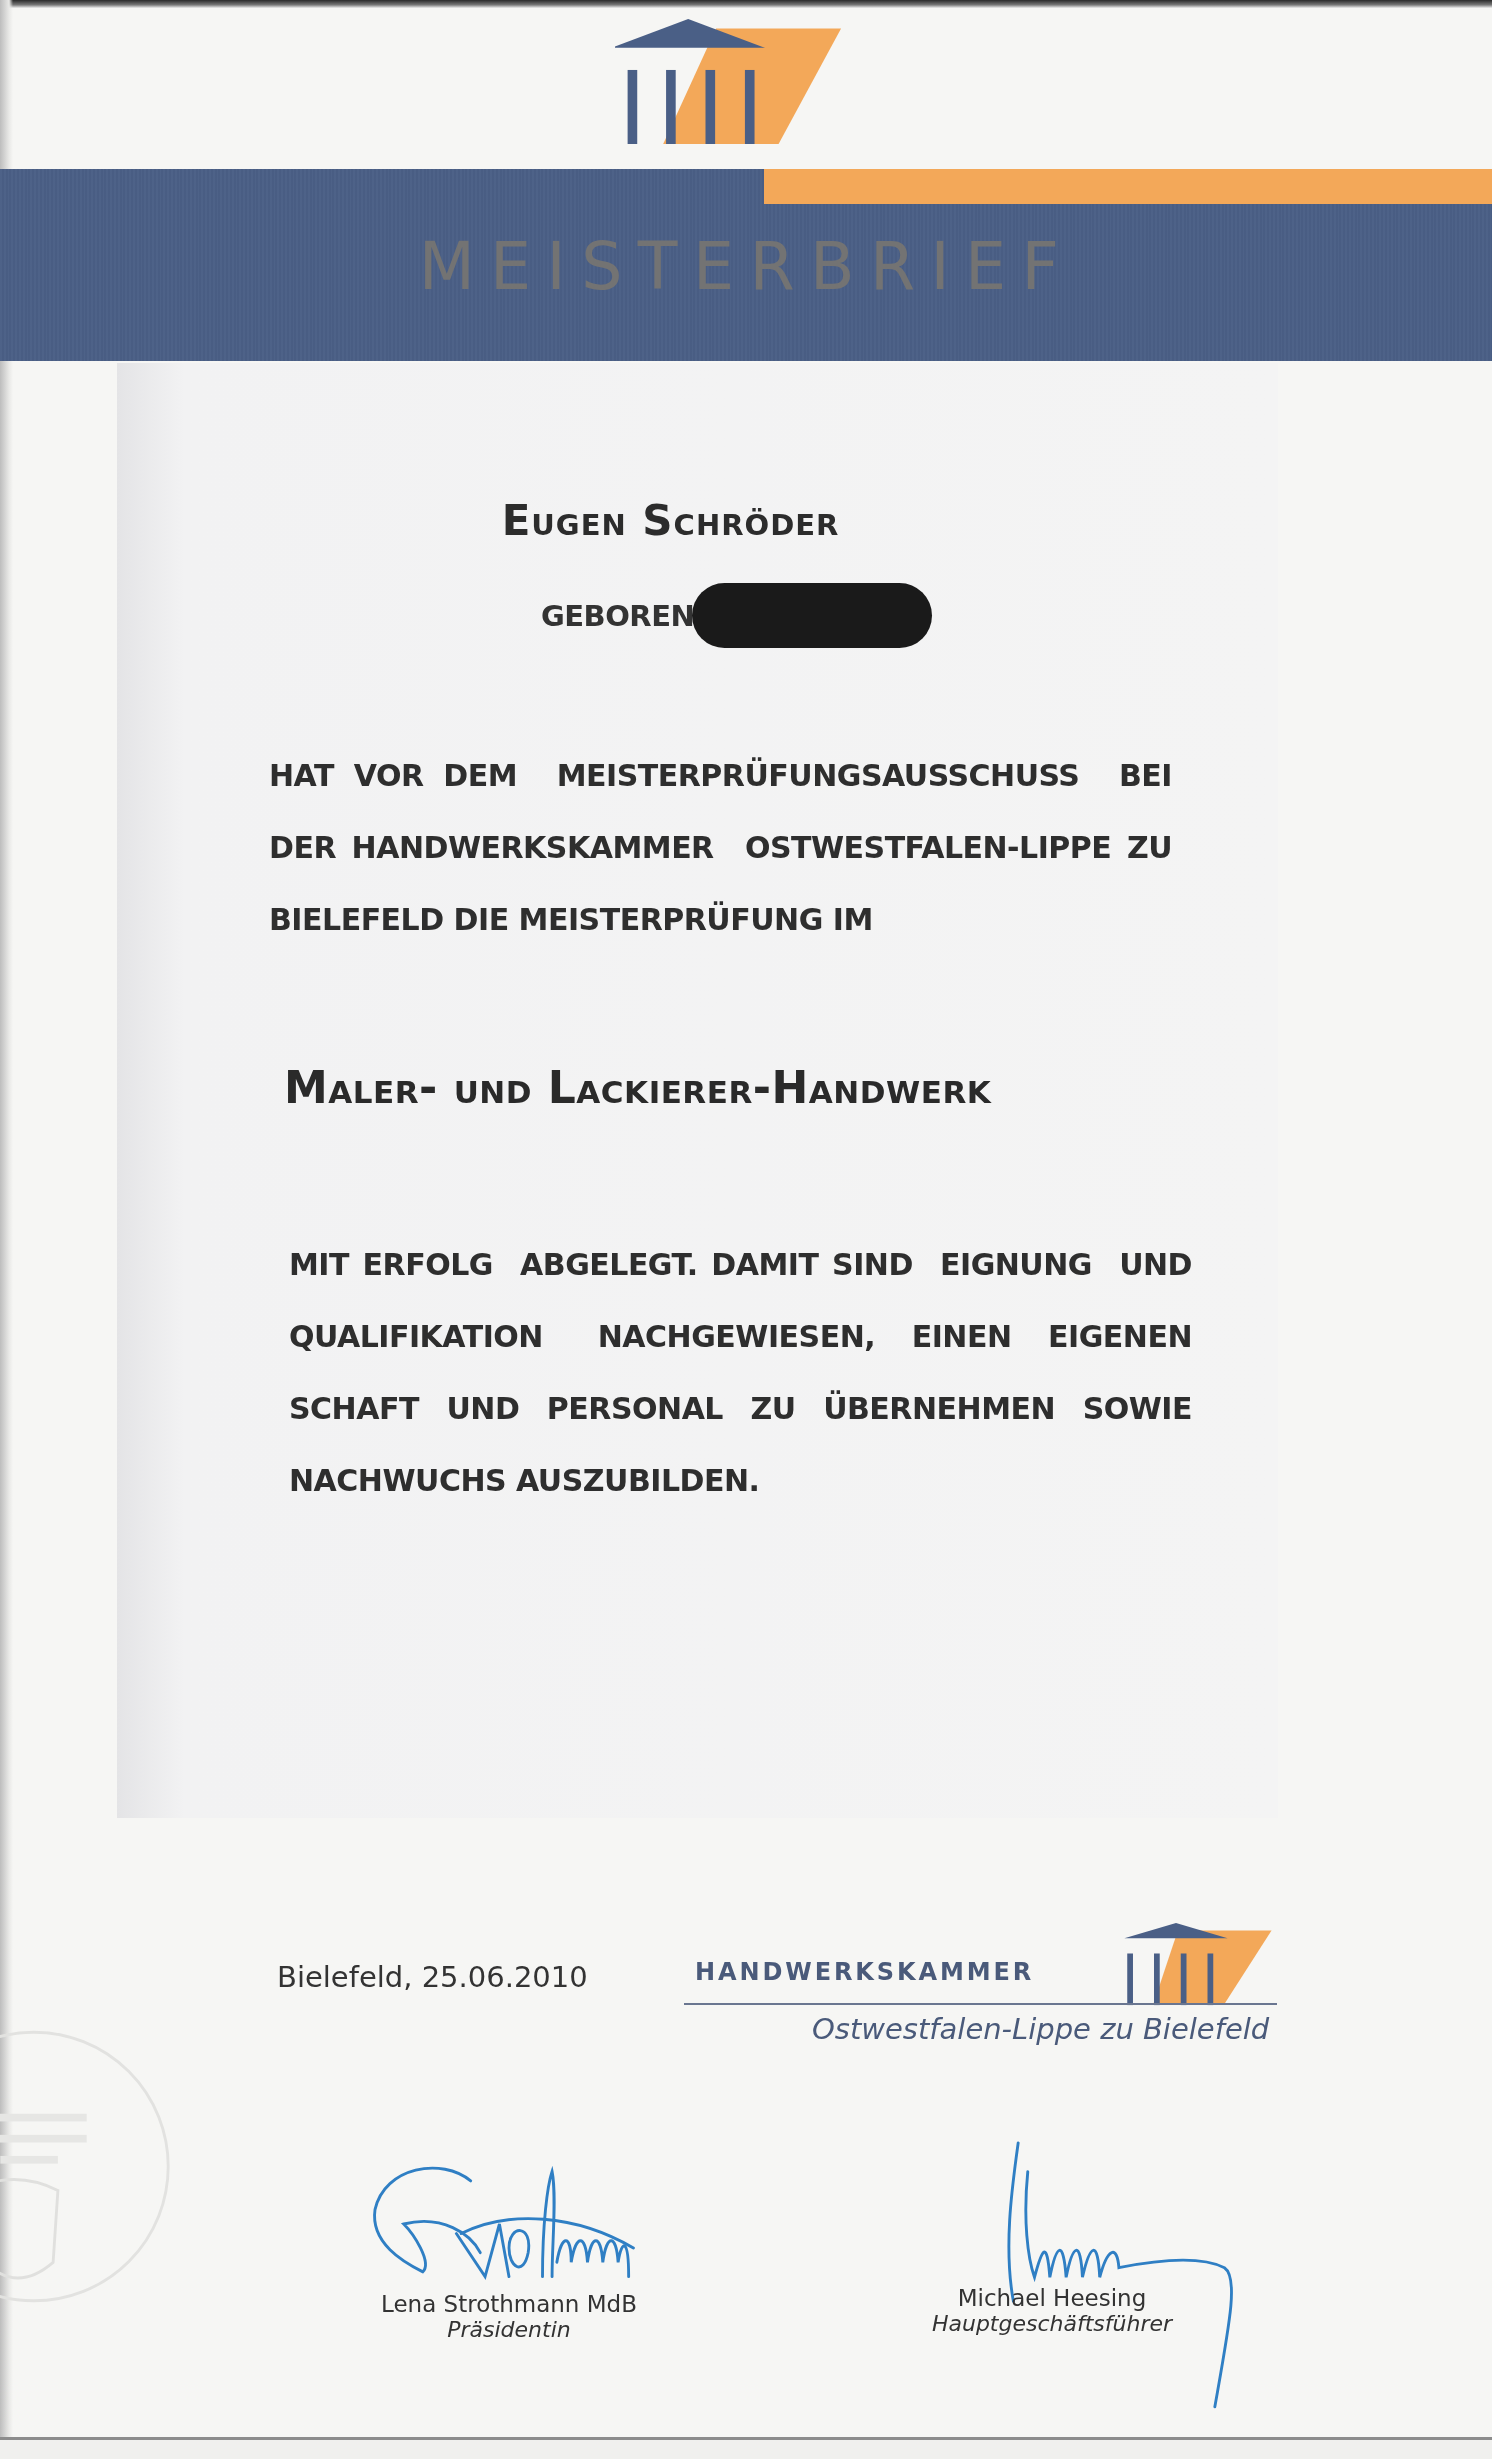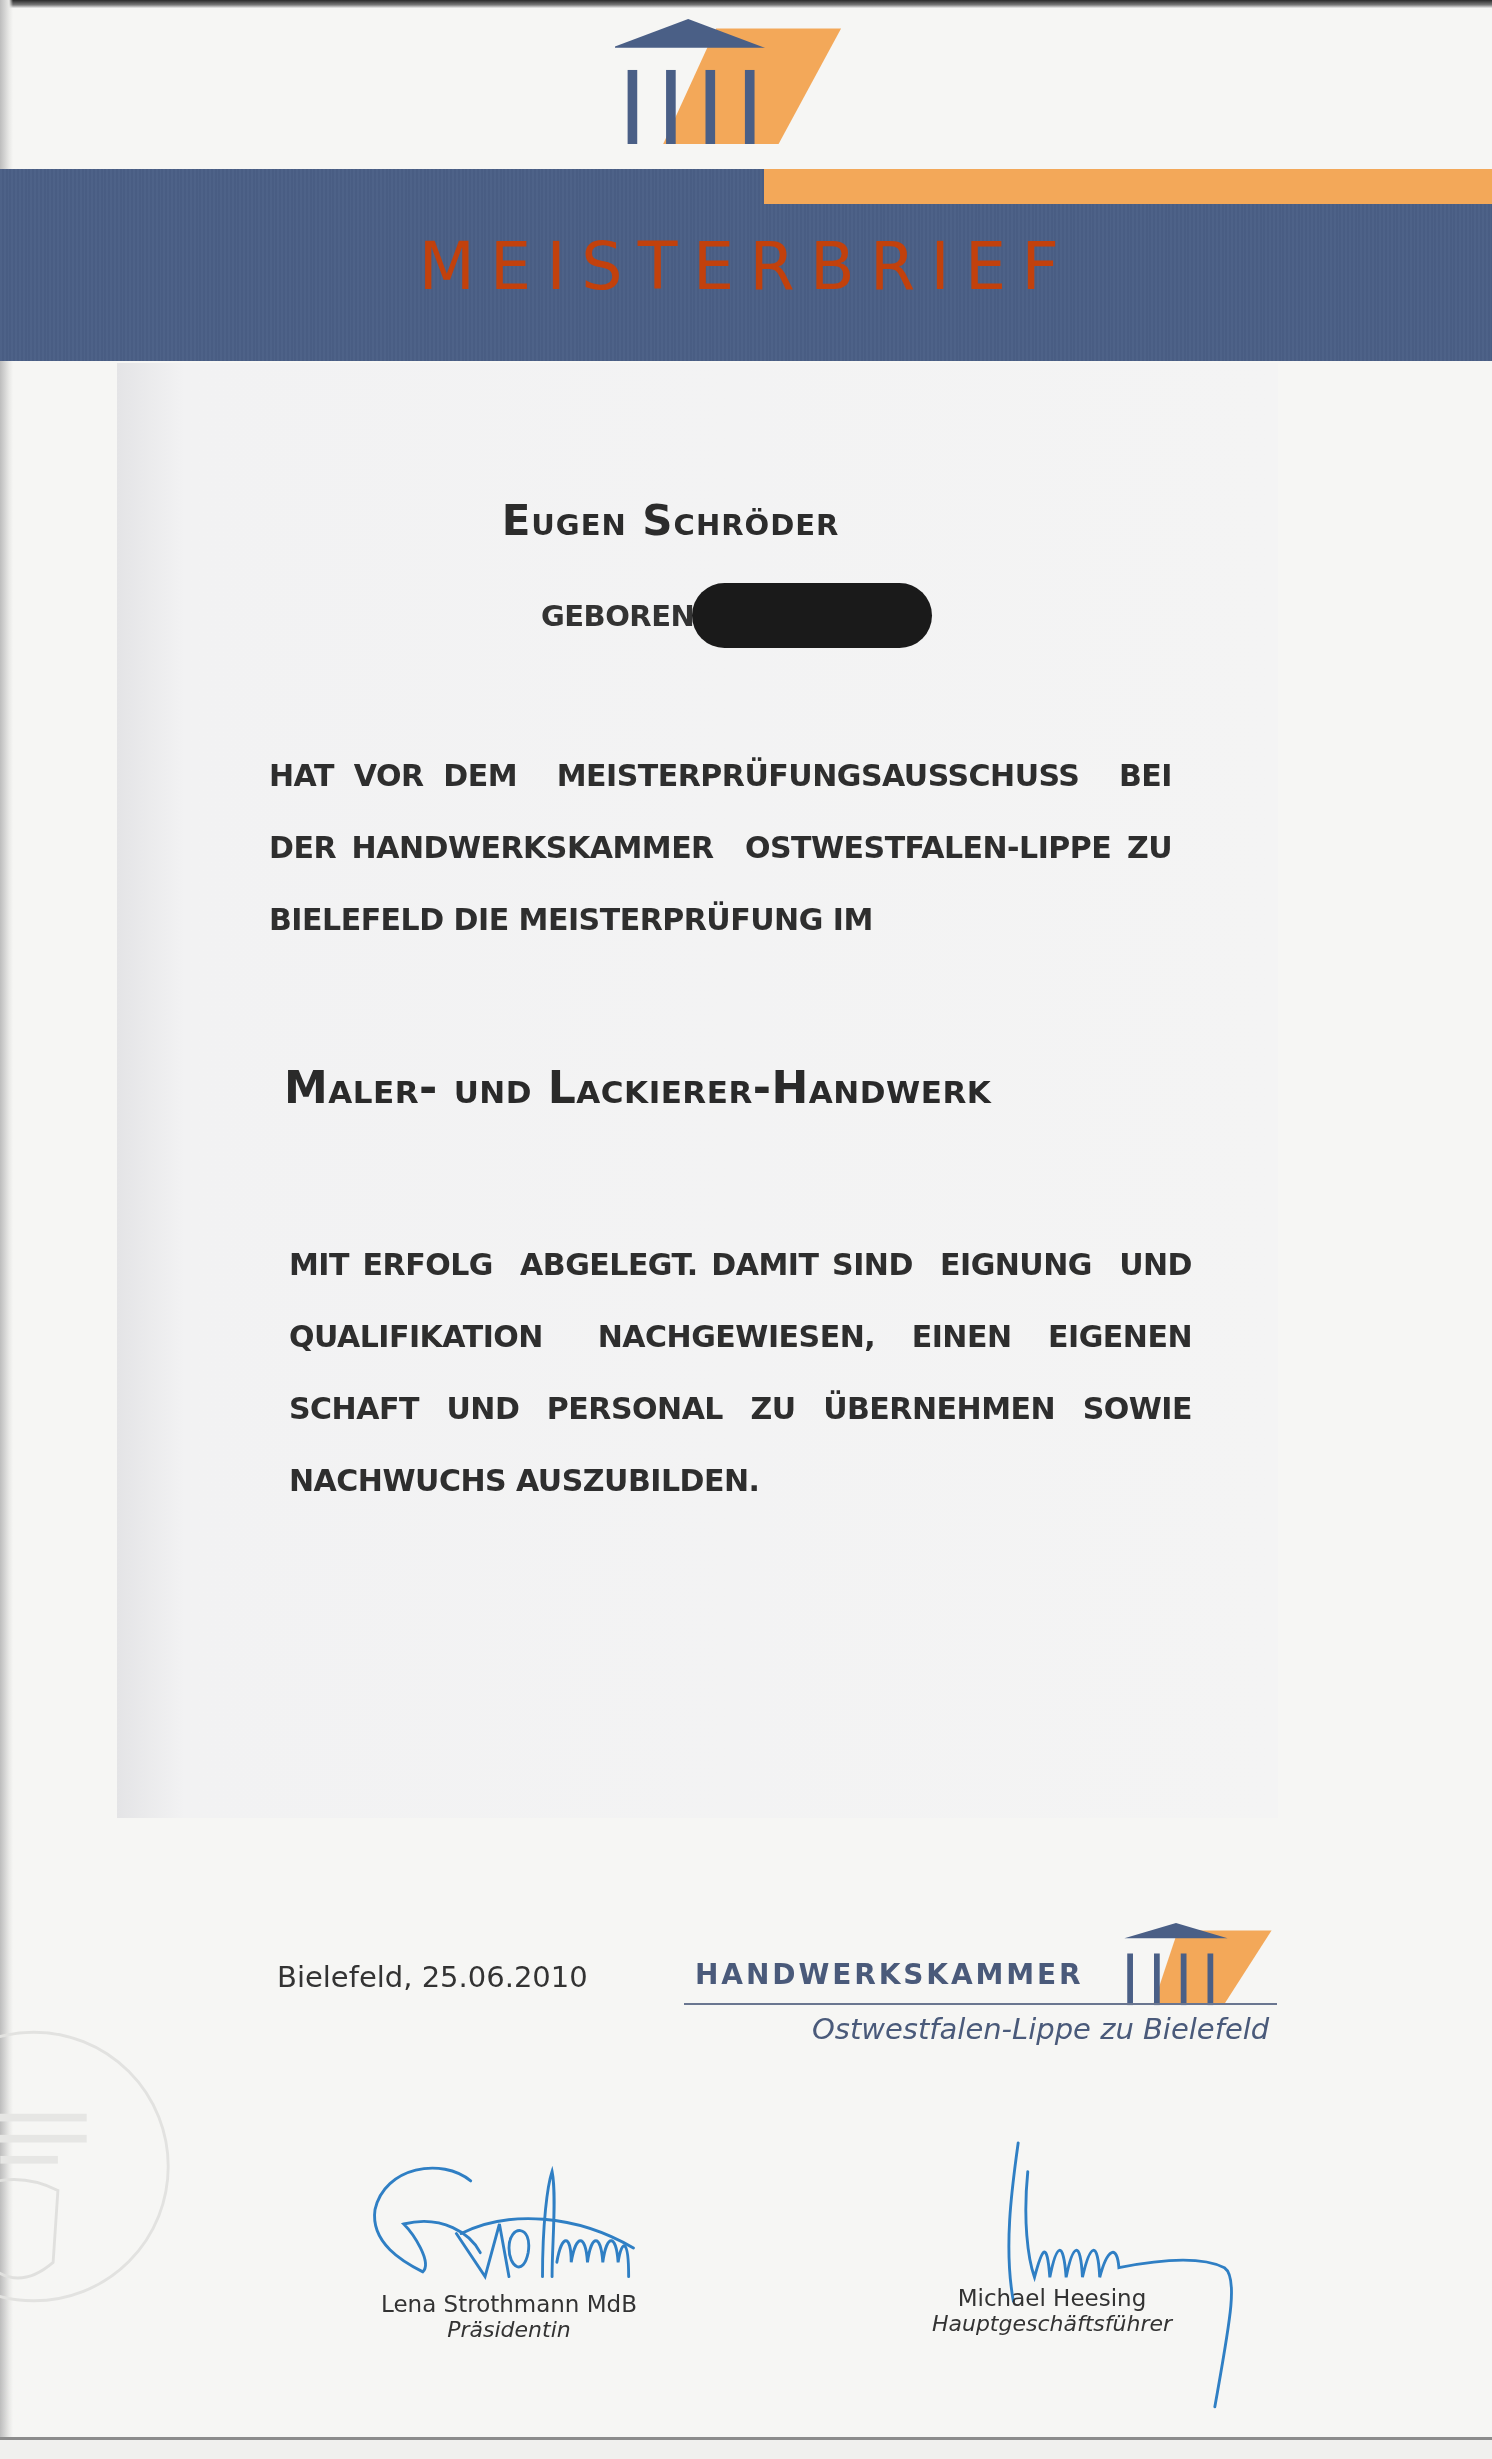--- a/index.html
+++ b/index.html
@@ -15,21 +15,21 @@
   .scan-bottom-strip { position: absolute; left: 0; top: 2440px; width: 1493px; height: 19px; background: #f0f0ee; }
 
   
   .top-logo { position: absolute; left: 615px; top: 19px; width: 231px; height: 125px; }
 
   
   .header-band { position: absolute; left: 0; top: 169px; width: 1493px; height: 192px; background: #4a5f86;
     background-image: repeating-linear-gradient(90deg, rgba(255,255,255,0.02) 0 1.9px, rgba(0,0,0,0.02) 1.9px 3.8px); }
   .header-accent { position: absolute; left: 764px; top: 169px; width: 729px; height: 35px; background: #f3a859; }
   .header-title { position: absolute; left: 0; top: 229px; width: 1493px; text-align: center;
-    padding-left: 0; color: #c2410c; font-size: 65px; letter-spacing: 15.4px; font-family: "DejaVu Sans", sans-serif; font-weight: normal; }
+    padding-left: 0; color: #737373; font-size: 65px; letter-spacing: 15.4px; font-family: "DejaVu Sans", sans-serif; font-weight: normal; }
 
   
   .content-panel { position: absolute; left: 117px; top: 363px; width: 1161px; height: 1455px;
     background: linear-gradient(90deg, #e4e4e6 0px, #f2f2f3 67px, #f4f4f4 100%); }
 
   .recipient-name { position: absolute; left: 0; top: 496px; width: 1341px; text-align: center;
     font-family: "DejaVu Sans", sans-serif; font-weight: bold; font-size: 42px; color: #2c2c2c; letter-spacing: 1px; font-variant: small-caps; }
   .born-row { position: absolute; left: 541px; top: 582px; height: 67px; display: flex; align-items: center; }
   .born-label { font-family: "DejaVu Sans", sans-serif; font-weight: bold; font-size: 29px; color: #333; letter-spacing: -0.5px; }
   .redaction { width: 240px; height: 65px; background: #1a1a1a; border-radius: 33px; margin-left: -1.9px; }
@@ -40,21 +40,21 @@
   .body-text .line.justify { text-align: justify; text-align-last: justify; }
   .intro-text { top: 740px; }
   .closing-text { top: 1229px; margin-left: 20px; }
 
   .trade-title { position: absolute; left: 284px; top: 1062px; width: 884px; text-align: left;
     font-family: "DejaVu Sans", sans-serif; font-weight: bold; font-size: 44px; color: #2a2a2a; font-variant: small-caps; letter-spacing: 0.5px; }
 
   .place-date { position: absolute; left: 277px; top: 1960px; font-family: "DejaVu Sans", sans-serif; font-size: 29px; color: #333; }
 
   .footer-logo-title { position: absolute; left: 695px; top: 1958px; font-family: "DejaVu Sans", sans-serif; font-weight: bold;
-    font-size: 28px; letter-spacing: 2.9px; color: #4a5a7a; }
+    font-size: 24px; letter-spacing: 2.9px; color: #4a5a7a; }
   .footer-logo-rule { position: absolute; left: 684px; top: 2003px; width: 593px; height: 1.9px; background: #6a7690; }
   .footer-logo-sub { position: absolute; left: 812px; top: 2012px; font-family: "DejaVu Sans", sans-serif; font-style: italic;
     font-size: 29px; color: #4a5a7a; }
   .footer-logo-icon { position: absolute; left: 1120px; top: 1921px; width: 154px; height: 86px; }
 
   .seal { position: absolute; left: -38px; top: 2027px; width: 211px; height: 279px; }
 
   .signature { position: absolute; }
   .sig-left { left: 365px; top: 2157px; width: 288px; height: 134px; }
   .sig-right { left: 975px; top: 2133px; width: 307px; height: 279px; }

